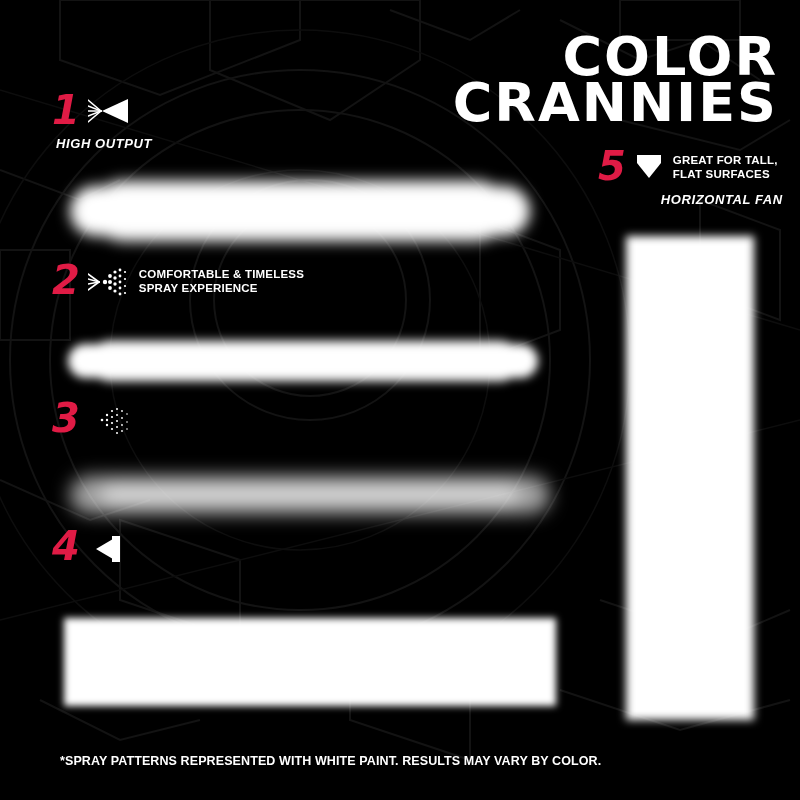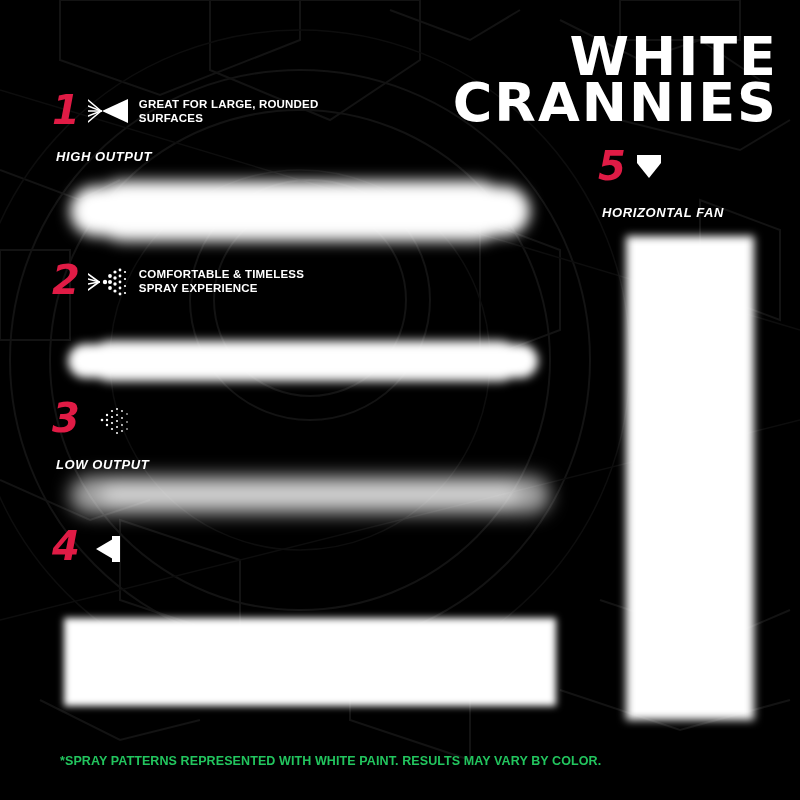--- a/index.html
+++ b/index.html
@@ -84,38 +84,38 @@
     margin-top: 6px;
     max-width: 180px;
     text-transform: uppercase;
     font-family: "Liberation Sans", sans-serif;
   }
   .legend-name {
     font-size: 13px;
     font-weight: bold;
     font-style: italic;
     letter-spacing: 0.6px;
-    margin-top: 19px;
+    margin-top: 6px;
     text-transform: uppercase;
     font-family: "Liberation Sans", sans-serif;
   }
   .legend.right-align .legend-row { flex-direction: row; }
-  .legend.right-align .legend-name { text-align: center; }
+  .legend.right-align .legend-name { text-align: right; }
 
   
   .swatch {
     position: absolute;
   }
 
   
   .footnote {
     position: absolute;
     left: 60px;
     bottom: 32px;
-    color: #22c55e;
+    color: #ffffff;
     font-size: 12.5px;
     font-weight: bold;
     letter-spacing: 0.1px;
     font-family: "Liberation Sans", sans-serif;
   }
 </style>
 </head>
 <body>
 
 <div id="stage">
@@ -165,40 +165,39 @@
       <filter id="f-fan" x="-20%" y="-20%" width="140%" height="140%">
         <feGaussianBlur stdDeviation="4"></feGaussianBlur>
       </filter>
       <filter id="f-vfan" x="-20%" y="-20%" width="140%" height="140%">
         <feGaussianBlur stdDeviation="3.5"></feGaussianBlur>
       </filter>
     </defs>
   </svg>
 
   <div class="title-block">
-    <span class="title-line1">WHITE</span>
+    <span class="title-line1">COLOR</span>
     <span class="title-line2">CRANNIES</span>
   </div>
 
   <div class="legend" style="left:52px; top:92px;">
     <div class="legend-row">
       <span class="legend-num">1</span>
       <span class="legend-icon">
         <svg viewBox="0 0 42 34" width="42" height="34">
           <path d="M40 3 L14 15 L40 27 Z" fill="#ffffff"></path>
           <g stroke="#ffffff" stroke-width="1.6" stroke-linecap="round">
             <line x1="13" y1="15" x2="0" y2="4"></line>
             <line x1="13" y1="15" x2="0" y2="10"></line>
             <line x1="13" y1="15" x2="0" y2="15"></line>
             <line x1="13" y1="15" x2="0" y2="20"></line>
             <line x1="13" y1="15" x2="0" y2="26"></line>
           </g>
         </svg>
       </span>
-      <span class="legend-desc">GREAT FOR LARGE, ROUNDED SURFACES</span>
     </div>
     <div class="legend-name" style="margin-left:4px;">HIGH OUTPUT</div>
   </div>
 
   <svg class="swatch" style="left:40px; top:162px;" width="520" height="100" viewBox="0 0 520 100">
     <g filter="url(#f-soft)">
       <rect x="30" y="24" width="460" height="50" rx="25" fill="#ffffff"></rect>
       <rect x="55" y="18" width="410" height="62" rx="28" fill="#ffffff" opacity="0.85"></rect>
     </g>
   </svg>
@@ -269,21 +268,20 @@
               <circle cx="34" cy="14" r="0.9"></circle>
               <circle cx="34" cy="21" r="0.9"></circle>
               <circle cx="34" cy="27" r="0.9"></circle>
             <circle cx="39" cy="10" r="0.8"></circle>
               <circle cx="39" cy="18" r="0.8"></circle>
               <circle cx="39" cy="25" r="0.8"></circle>
           </g>
         </svg>
       </span>
     </div>
-    <div class="legend-name" style="margin-left:4px;">LOW OUTPUT</div>
   </div>
 
   <svg class="swatch" style="left:40px; top:452px;" width="530" height="90" viewBox="0 0 530 90">
     <g filter="url(#f-fine)">
       <rect x="30" y="24" width="480" height="38" rx="19" fill="#ffffff" opacity="0.62"></rect>
       <rect x="60" y="30" width="420" height="24" rx="12" fill="#ffffff" opacity="0.55"></rect>
     </g>
   </svg>
 
   <div class="legend" style="left:52px; top:528px;">
@@ -306,20 +304,21 @@
   </svg>
 
   <div class="legend right-align" style="left:598px; top:148px;">
     <div class="legend-row">
       <span class="legend-num">5</span>
       <span class="legend-icon" style="width:30px;">
         <svg viewBox="0 0 30 30" width="30" height="30">
           <path d="M3 3 L27 3 L27 11 L15 26 L3 11 Z" fill="#ffffff"></path>
         </svg>
       </span>
+      <span class="legend-desc" style="max-width:110px;">GREAT FOR TALL, FLAT SURFACES</span>
     </div>
     <div class="legend-name" style="margin-left:4px;">HORIZONTAL FAN</div>
   </div>
 
   <svg class="swatch" style="left:600px; top:218px;" width="180" height="520" viewBox="0 0 180 520">
     <g filter="url(#f-fan)">
       <rect x="26" y="18" width="128" height="484" fill="#ffffff"></rect>
     </g>
   </svg>
 

